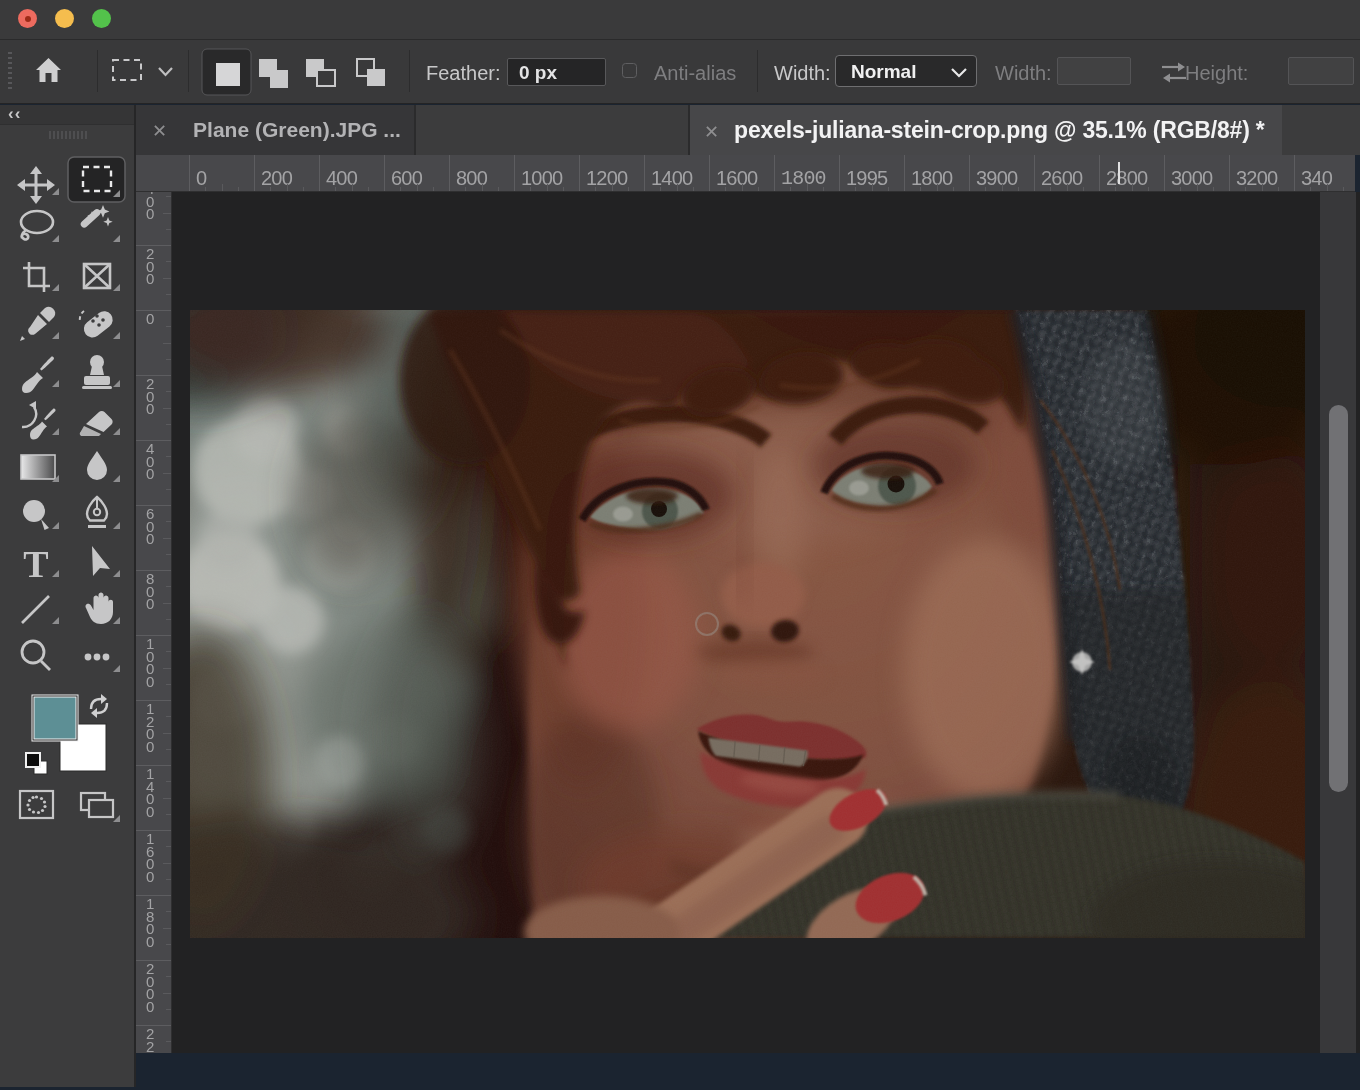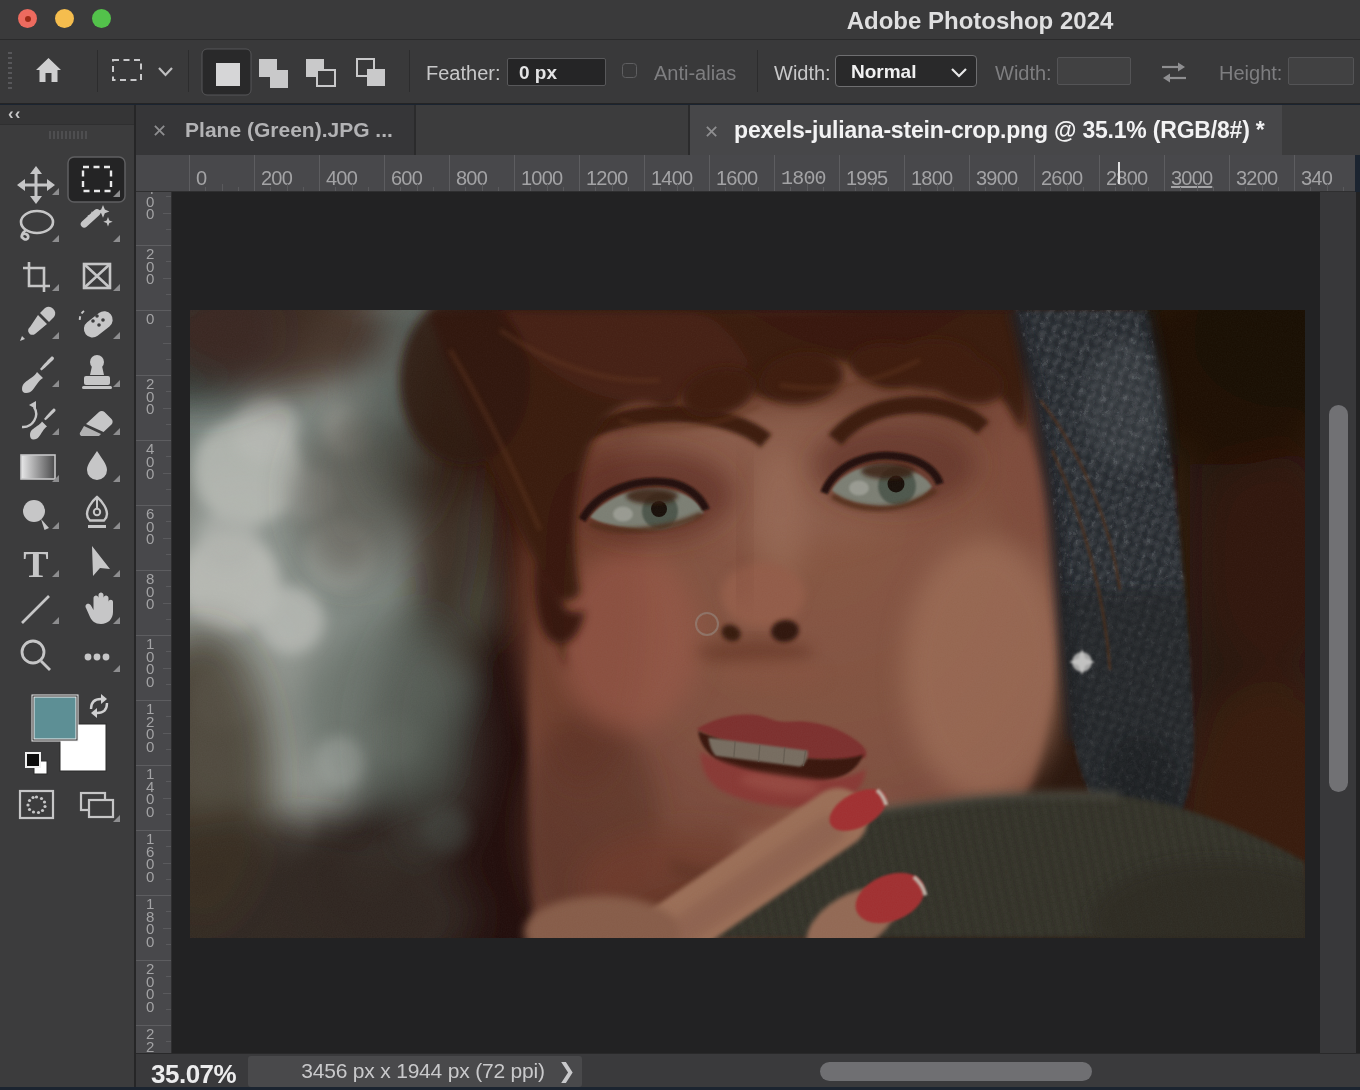--- a/index.html
+++ b/index.html
@@ -66,21 +66,20 @@
 </style>
 </head>
 <body>
 <div id="win">
 
   <div id="titlebar" class="abs">
     <div class="abs tl" style="left:18px; background:#ed6b5f;"></div>
     <div class="abs" style="left:24.5px; top:15.5px; width:6px; height:6px; border-radius:50%; background:#9e2b18;"></div>
     <div class="abs tl" style="left:55px; background:#f5bd4e;"></div>
     <div class="abs tl" style="left:92px; background:#53c24b;"></div>
-    <div id="title" class="abs">Adobe Photoshop 2024</div>
   </div>
 
   <div id="optbar" class="abs">
     <svg class="abs" style="left:0;top:0;" width="1360" height="64" viewBox="0 0 1360 64">
 
       <g fill="#57575a">
         <rect x="8" y="12" width="4" height="2"></rect>
           <rect x="8" y="17" width="4" height="2"></rect>
         <rect x="8" y="22" width="4" height="2"></rect>
           <rect x="8" y="27" width="4" height="2"></rect>
@@ -127,21 +126,21 @@
     <div class="abs vsep" style="left:757px;"></div>
     <div class="abs olabel" style="left:774px;">Width:</div>
     <div class="abs" style="left:835px; top:15px; width:142px; height:32px; background:#29292a; border:1.5px solid #6f6f71; border-radius:4px;">
       <span class="abs" style="left:15px; top:5px; font-size:19px; font-weight:700; color:#f0f0f1;">Normal</span>
       <svg class="abs" style="left:113px; top:11px;" width="20" height="12" viewBox="0 0 20 12">
           <path d="M3 2 l7 7 l7 -7" fill="none" stroke="#e8e8e9" stroke-width="2.2"></path>
         </svg>
     </div>
     <div class="abs olabel dim" style="left:995px;">Width:</div>
     <div class="abs" style="left:1057px; top:17px; width:74px; height:28px; background:#414142; border:1px solid #545456; border-radius:2px;"></div>
-    <div class="abs olabel dim" style="left:1219px;">Height:</div>
+    <div class="abs olabel dim" style="left:1185px;">Height:</div>
     <div class="abs" style="left:1288px; top:17px; width:66px; height:28px; background:#414142; border:1px solid #545456; border-radius:2px;"></div>
   </div>
 
   <div id="toolpanel" class="abs">
     <div id="tphead" class="abs">‹‹</div>
     <svg class="abs" style="left:0; top:0;" width="134" height="982" viewBox="0 0 134 982">
 
       <g stroke="#4e4e50" stroke-width="2">
         <line x1="50" y1="26" x2="50" y2="34"></line>
           <line x1="54" y1="26" x2="54" y2="34"></line>
@@ -333,21 +332,21 @@
 
       <g fill="none" stroke="#c6c6c7" stroke-width="2.2">
         <rect x="81" y="688" width="24" height="17"></rect>
         <rect x="89" y="695" width="24" height="17" fill="#3c3c3d"></rect>
       </g>
       <path d="M113 717 l7 0 l0 -7 Z" fill="#8d8d8f"></path>
     </svg>
   </div>
 
   <div id="tabbar" class="abs">
-    <div class="tab abs" style="left:0px; width:278px;"><span class="x" style="margin-left:16px;">✕</span><span style="margin-left:18px;">Plane (Green).JPG ...</span></div>
+    <div class="tab abs" style="left:0px; width:278px;"><span class="x" style="margin-left:16px;">✕</span><span style="margin-left:26px;">Plane (Green).JPG ...</span></div>
     <div class="abs" style="left:278px; top:0; width:2px; height:50px; background:#2b2b2c;"></div>
     <div class="abs" style="left:552px; top:0; width:2px; height:50px; background:#2b2b2c;"></div>
     <div class="tab abs" id="tab3" style="left:554px; width:592px;"><span class="x" style="margin-left:14px;">✕</span><span style="margin-left:15px;">pexels-juliana-stein-crop.png @ 35.1% (RGB/8#) *</span></div>
   </div>
 
   <div id="hruler" class="abs">
       <div class="htick" style="left:53px;"></div>
       <div class="hnum" style="left:60px;">0</div>
       <div style="position:absolute; left:69.25px; top:32px; width:1px; height:5px; background:#5a5a5d;"></div>
       <div style="position:absolute; left:85.5px; top:29px; width:1px; height:8px; background:#5a5a5d;"></div>
@@ -416,21 +415,21 @@
       <div class="hnum" style="left:905px;">2600</div>
       <div style="position:absolute; left:914.25px; top:32px; width:1px; height:5px; background:#5a5a5d;"></div>
       <div style="position:absolute; left:930.5px; top:29px; width:1px; height:8px; background:#5a5a5d;"></div>
       <div style="position:absolute; left:946.75px; top:32px; width:1px; height:5px; background:#5a5a5d;"></div>
       <div class="htick" style="left:963px;"></div>
       <div class="hnum" style="left:970px;">2800</div>
       <div style="position:absolute; left:979.25px; top:32px; width:1px; height:5px; background:#5a5a5d;"></div>
       <div style="position:absolute; left:995.5px; top:29px; width:1px; height:8px; background:#5a5a5d;"></div>
       <div style="position:absolute; left:1011.75px; top:32px; width:1px; height:5px; background:#5a5a5d;"></div>
       <div class="htick" style="left:1028px;"></div>
-      <div class="hnum" style="left:1035px;text-decoration:underline;">3000</div>
+      <div class="hnum" style="left:1035px;">3000</div>
       <div style="position:absolute; left:1044.25px; top:32px; width:1px; height:5px; background:#5a5a5d;"></div>
       <div style="position:absolute; left:1060.5px; top:29px; width:1px; height:8px; background:#5a5a5d;"></div>
       <div style="position:absolute; left:1076.75px; top:32px; width:1px; height:5px; background:#5a5a5d;"></div>
       <div class="htick" style="left:1093px;"></div>
       <div class="hnum" style="left:1100px;">3200</div>
       <div style="position:absolute; left:1109.25px; top:32px; width:1px; height:5px; background:#5a5a5d;"></div>
       <div style="position:absolute; left:1125.5px; top:29px; width:1px; height:8px; background:#5a5a5d;"></div>
       <div style="position:absolute; left:1141.75px; top:32px; width:1px; height:5px; background:#5a5a5d;"></div>
       <div class="htick" style="left:1158px;"></div>
       <div class="hnum" style="left:1165px;">340</div>
@@ -761,23 +760,15 @@
       <path d="M688,480 a30 30 0 0 1 7 16" fill="none" stroke="#ddd2c6" stroke-width="4" filter="url(#b1)" transform="rotate(-8 688 487)"></path>
       <ellipse cx="662" cy="612" rx="50" ry="27" fill="#a87a64" transform="rotate(-30 662 612)" filter="url(#b2)"></ellipse>
       <ellipse cx="700" cy="588" rx="36" ry="23" fill="#b93538" transform="rotate(-22 700 588)" filter="url(#b1)"></ellipse>
       <path d="M725,566 a36 36 0 0 1 9 20" fill="none" stroke="#ddd2c6" stroke-width="4" filter="url(#b1)" transform="rotate(-8 730 575)"></path>
     </g>
 
     <rect width="1115" height="628" fill="#1d0b03" opacity="0.16"></rect>
     <rect width="1115" height="628" filter="url(#grain)"></rect>
   </svg>
 
-  <div id="statusbar" class="abs">
-    <div id="zoomtxt" class="abs">35.07%</div>
-    <div id="pill" class="abs">
-        <span style="position:absolute; left:38px; right:22px; text-align:center;">3456 px x 1944 px (72 ppi)</span>
-        <span style="position:absolute; left:310px; top:0;">❯</span>
-      </div>
-    <div id="hthumb" class="abs"></div>
-  </div>
   <div id="bottomstrip" class="abs"></div>
 
 </div>
 
 </body></html>

